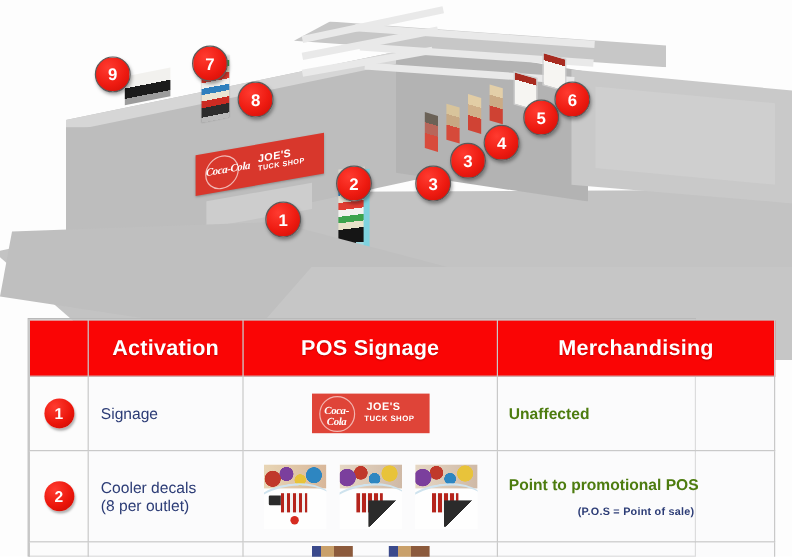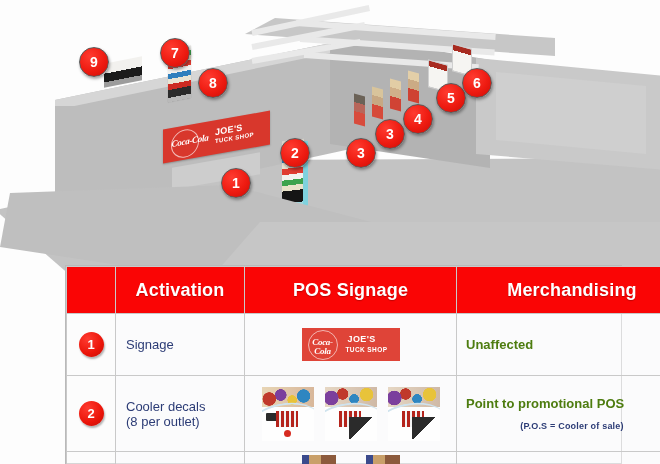--- a/index.html
+++ b/index.html
@@ -132,21 +132,20 @@
     display:flex;align-items:center;justify-content:center;
     box-shadow:1px 2px 3px rgba(0,0,0,.35);
     line-height:1;
   }
 
   
   .tablewrap{
     position:absolute;left:23px;top:265px;width:557px;height:199px;
     border:1px solid #b9b9b9;background:rgba(252,252,253,.0);
     box-sizing:border-box;
-    margin-left:42px;
   }
   table.grid{border-collapse:collapse;width:100%;table-layout:fixed;}
   table.grid td,table.grid th{border:1px solid #c9c9c9;padding:0;vertical-align:middle;}
   .th{
     background:#fa0505;color:#ffffff;text-align:center;
     font-size:18px;font-weight:bold;height:46px;letter-spacing:.2px;
     text-shadow:0 1px 1px rgba(0,0,0,.25);
     border-color:#9a9a9a;
   }
   .col-num{width:49px;}
@@ -332,21 +331,21 @@
               <div class="decal d3">
                 <div class="top"></div>
                 <div class="swoosh"></div>
                 <div class="bottles"></div>
                 <div class="bot"></div>
               </div>
             </div>
           </td>
           <td class="cell">
             <div class="mertext">Point to promotional  POS</div>
-            <div class="mernote">(P.O.S = Cooler of sale)</div>
+            <div class="mernote">(P.O.S = Point of sale)</div>
           </td>
         </tr>
 
         <tr class="row3">
           <td class="numcell"></td>
           <td class="cell"></td>
           <td class="cell">
             <div class="strip">
               <div class="stripimg"></div>
               <div class="stripimg"></div>

